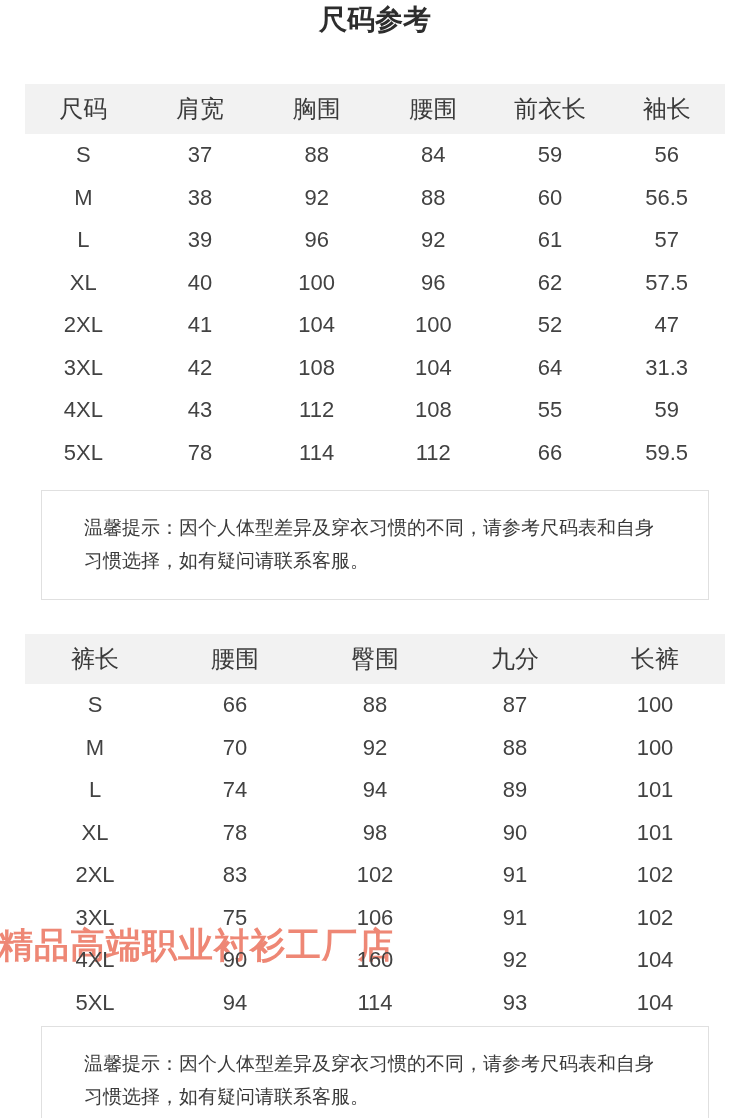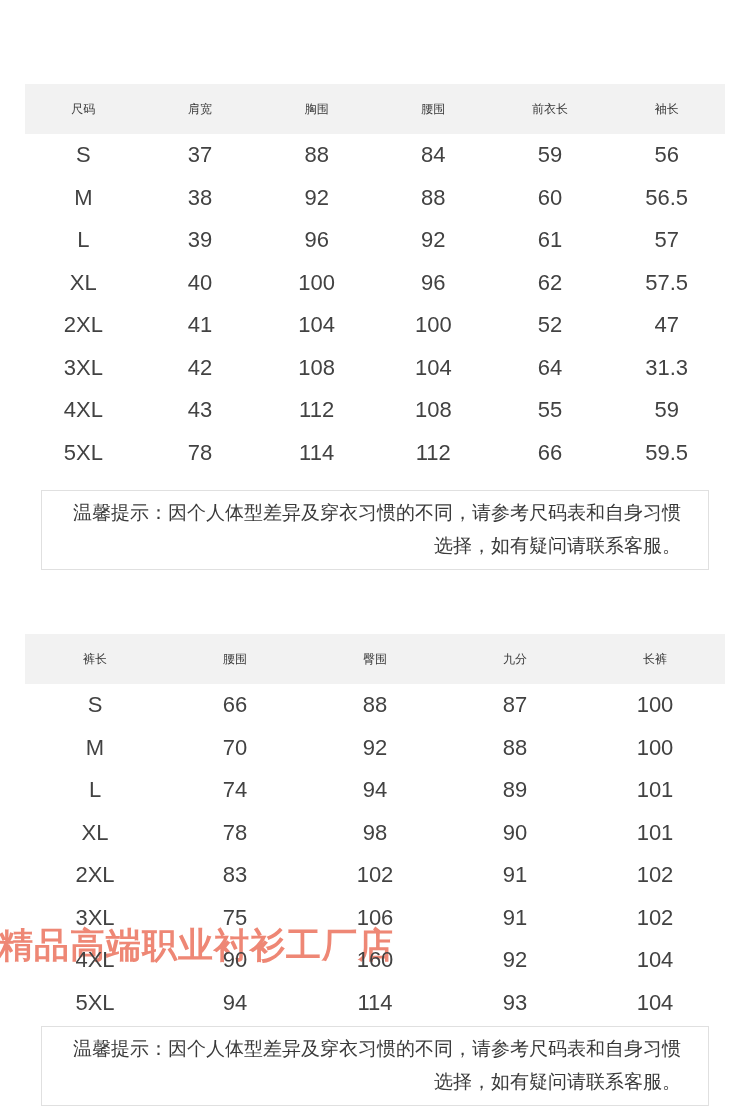--- a/index.html
+++ b/index.html
@@ -56,21 +56,21 @@
   .table-block.pants { top: 634px; }
 
   table.size-table {
     width: 100%;
     border-collapse: collapse;
     table-layout: fixed;
   }
   table.size-table th {
     height: 50px;
     background: var(--header-bg);
-    font-size: 12px;
+    font-size: 24px;
     font-weight: 400;
     color: var(--text-primary);
     text-align: center;
     vertical-align: middle;
     padding: 0;
     font-family: Liberation Serif, serif;
   }
   table.size-table td {
     height: 42.5px;
     font-size: 22px;
@@ -87,34 +87,34 @@
     left: 41px;
     width: 668px;
     z-index: 2;
     border: 1px solid var(--tip-border);
     padding: 5px 27px 7px 27px;
     background: transparent;
   }
   .tip-box.tops  { top: 490px; }
   .tip-box.pants { top: 1026px; }
   .tip-text {
-    margin: 0;
+    margin: 15px;
     font-size: 19px;
     line-height: 33px;
     color: var(--text-primary);
-    text-align: right;
   }
 </style>
 </head>
 <body>
 
 <div class="page">
 
   <div class="watermark">精品高端职业衬衫工厂店</div>
 
+  <h1 class="title">尺码参考</h1>
 
   <div class="table-block tops">
     <table class="size-table">
         <thead>
           <tr>
             <th>尺码</th>
             <th>肩宽</th>
             <th>胸围</th>
             <th>腰围</th>
             <th>前衣长</th>

